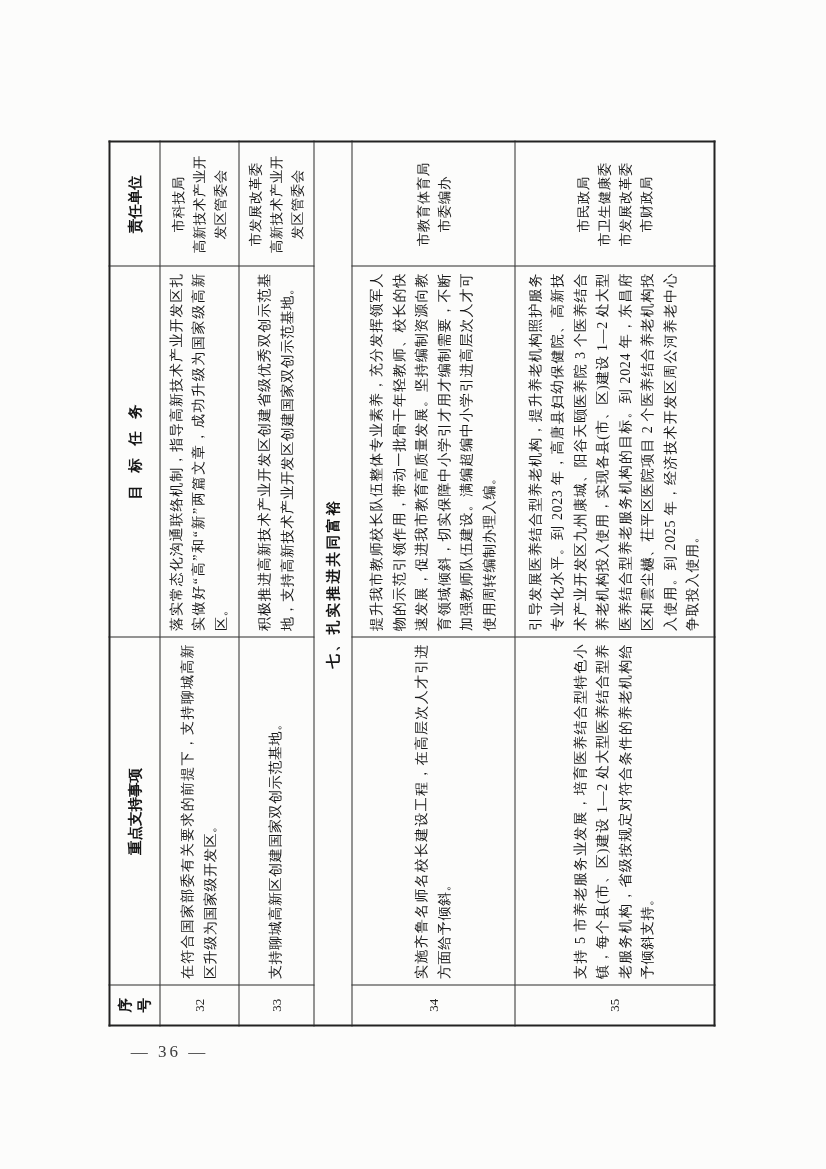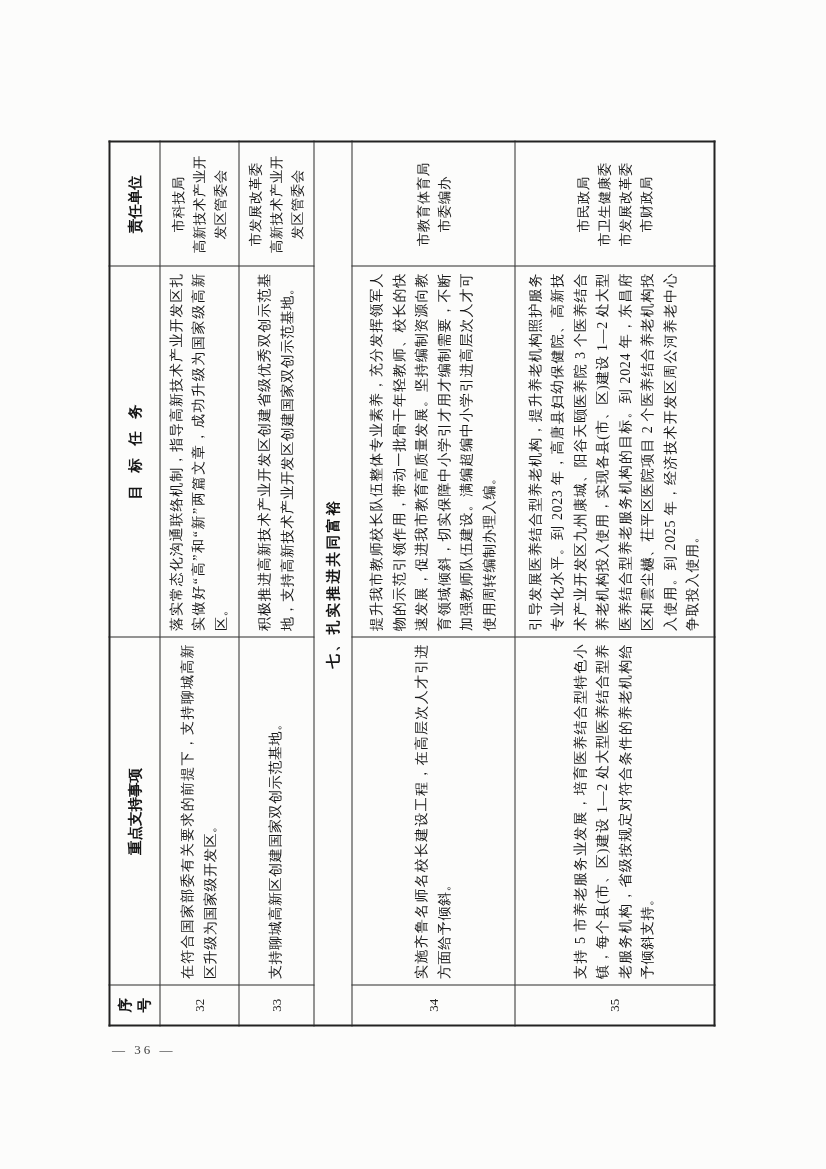--- a/index.html
+++ b/index.html
@@ -81,21 +81,22 @@
     letter-spacing: 2.5px;
     text-align: center;
     color: #151515;
     padding: 2px;
   }
   .footer-pageno {
     position: absolute;
     left: 112px;
     top: 1042px;
     width: 115px;
-    font-size: 13px;
+    text-align: center;
+    font-size: 17px;
     letter-spacing: 3px;
     color: #3d3d3d;
     font-family: "Liberation Serif", "DejaVu Serif", serif;
   }
 </style>
 </head>
 <body>
 
 <div class="page">
 

